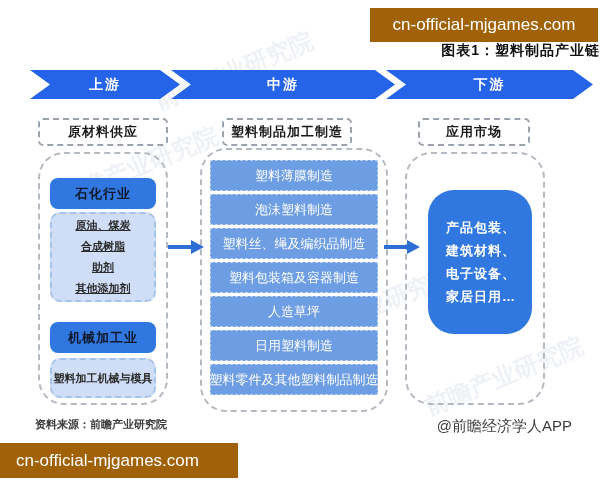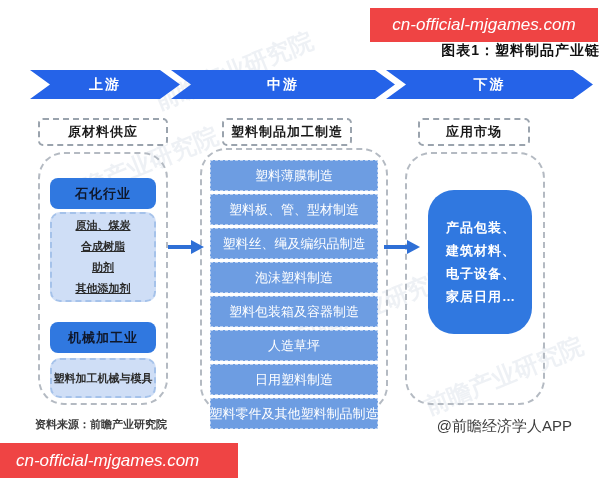--- a/index.html
+++ b/index.html
@@ -8,22 +8,22 @@
     background:#ffffff;
     font-family:"Liberation Sans","DejaVu Sans",sans-serif;
   }
   
   .faint{
     position:absolute;color:rgba(150,165,190,0.16);font-size:24px;font-weight:bold;
     transform:rotate(-22deg);white-space:nowrap;pointer-events:none;
   }
   
   .wm-bar{
-    position:absolute;background:#ef4444;color:#ffffff;font-size:17px;
-    display:flex;align-items:center;font-style:italic;
+    position:absolute;background:#a16207;color:#ffffff;font-size:17px;
+    display:flex;align-items:center;
   }
   #wm-top{left:370px;top:8px;width:228px;height:34px;justify-content:center;}
   #wm-bottom{left:0;top:443px;width:238px;height:35px;padding-left:16px;box-sizing:border-box;}
   
   #title{
     position:absolute;left:0;top:42px;width:100%;text-align:right;
     font-size:14px;font-weight:bold;color:#111;letter-spacing:1px;
   }
   
   .chevron{
@@ -124,23 +124,22 @@
   </div>
   <div id="pill-mach" class="pill">机械加工业</div>
   <div id="lb-mach" class="lightbox">
     <span>塑料加工机械与模具</span>
   </div>
 </div>
 
 <div id="cont-mid" class="container"></div>
 <div id="mid-list">
   <div class="mid-item">塑料薄膜制造</div>
-  <div class="mid-item">塑料板、管、型材制造</div>
+  <div class="mid-item">泡沫塑料制造</div>
   <div class="mid-item">塑料丝、绳及编织品制造</div>
-  <div class="mid-item">泡沫塑料制造</div>
   <div class="mid-item">塑料包装箱及容器制造</div>
   <div class="mid-item">人造草坪</div>
   <div class="mid-item">日用塑料制造</div>
   <div class="mid-item">塑料零件及其他塑料制品制造</div>
 </div>
 
 <div id="cont-down" class="container"></div>
 <div id="app-box">
   <span>产品包装、</span>
   <span>建筑材料、</span>

